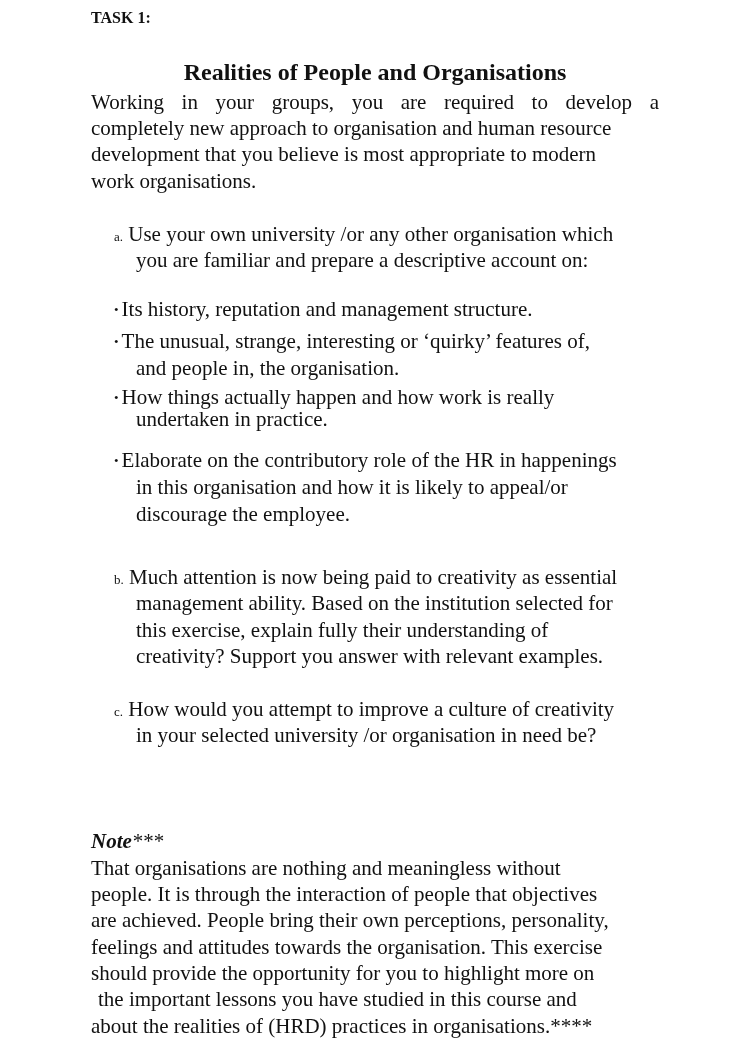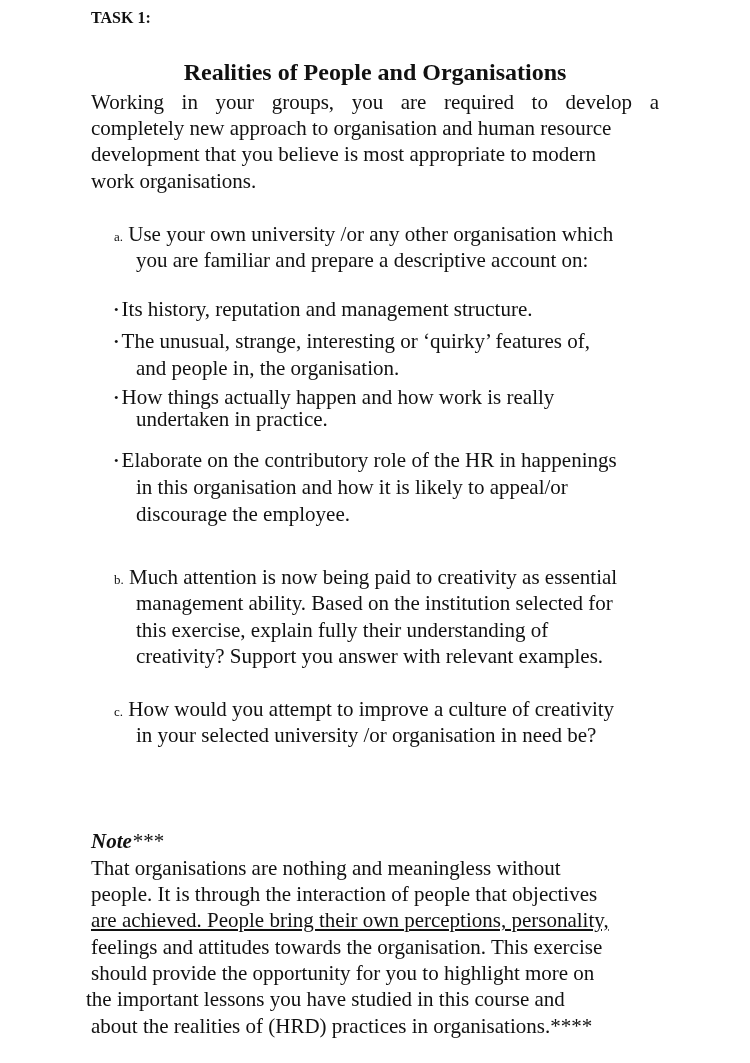--- a/index.html
+++ b/index.html
@@ -81,18 +81,18 @@
     <span class="marker-small">c.</span>
     <span>How would you attempt to improve a culture of creativity</span>
   </div>
   <div class="line" style="left:136px;top:722px;">in your selected university /or organisation in need be?</div>
 </div>
 
 <div>
   <div class="line note-head"><span class="bold">Note</span><span>***</span></div>
   <div class="line" style="left:91px;top:855px;">That organisations are nothing and meaningless without</div>
   <div class="line" style="left:91px;top:881px;">people. It is through the interaction of people that objectives</div>
-  <div class="line" style="left:91px;top:907px;text-decoration:underline;">are achieved. People bring their own perceptions, personality,</div>
+  <div class="line" style="left:91px;top:907px;">are achieved. People bring their own perceptions, personality,</div>
   <div class="line" style="left:91px;top:934px;">feelings and attitudes towards the organisation. This exercise</div>
   <div class="line" style="left:91px;top:960px;">should provide the opportunity for you to highlight more on</div>
-  <div class="line" style="left:86px;top:986px;">the important lessons you have studied in this course and</div>
+  <div class="line" style="left:98px;top:986px;">the important lessons you have studied in this course and</div>
   <div class="line" style="left:91px;top:1013px;">about the realities of (HRD) practices in organisations.****</div>
 </div>
 
 </body></html>

